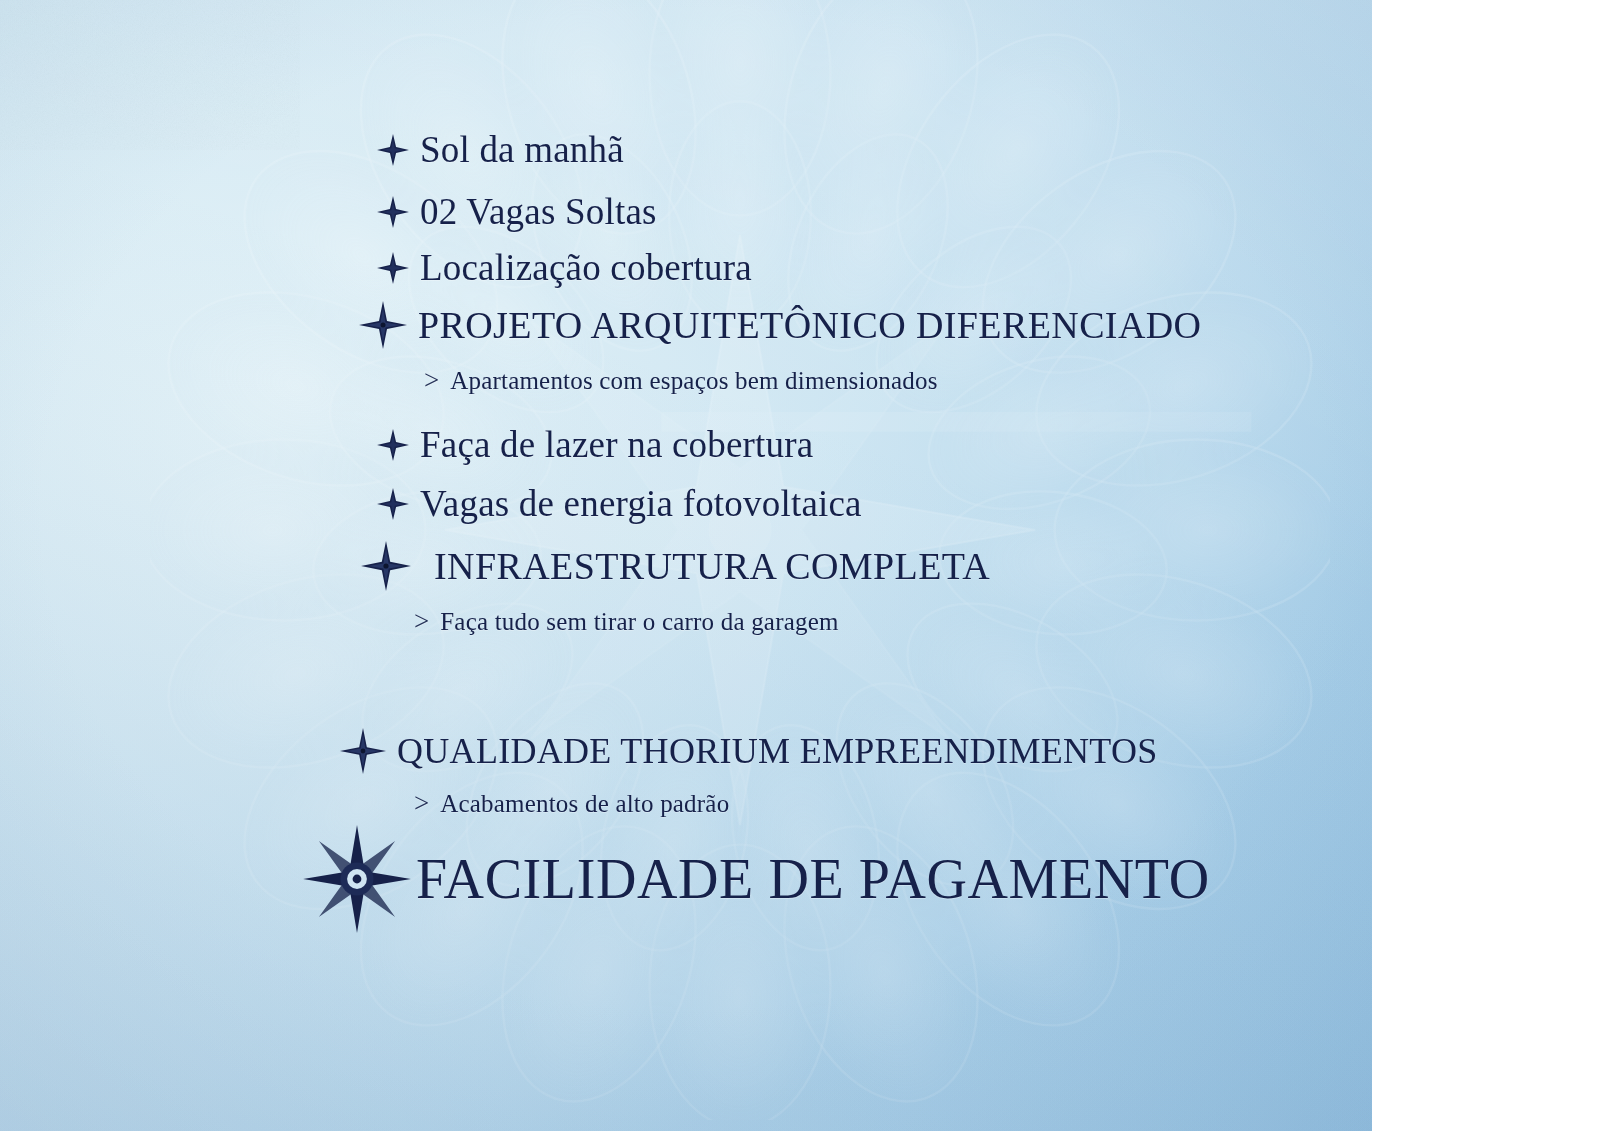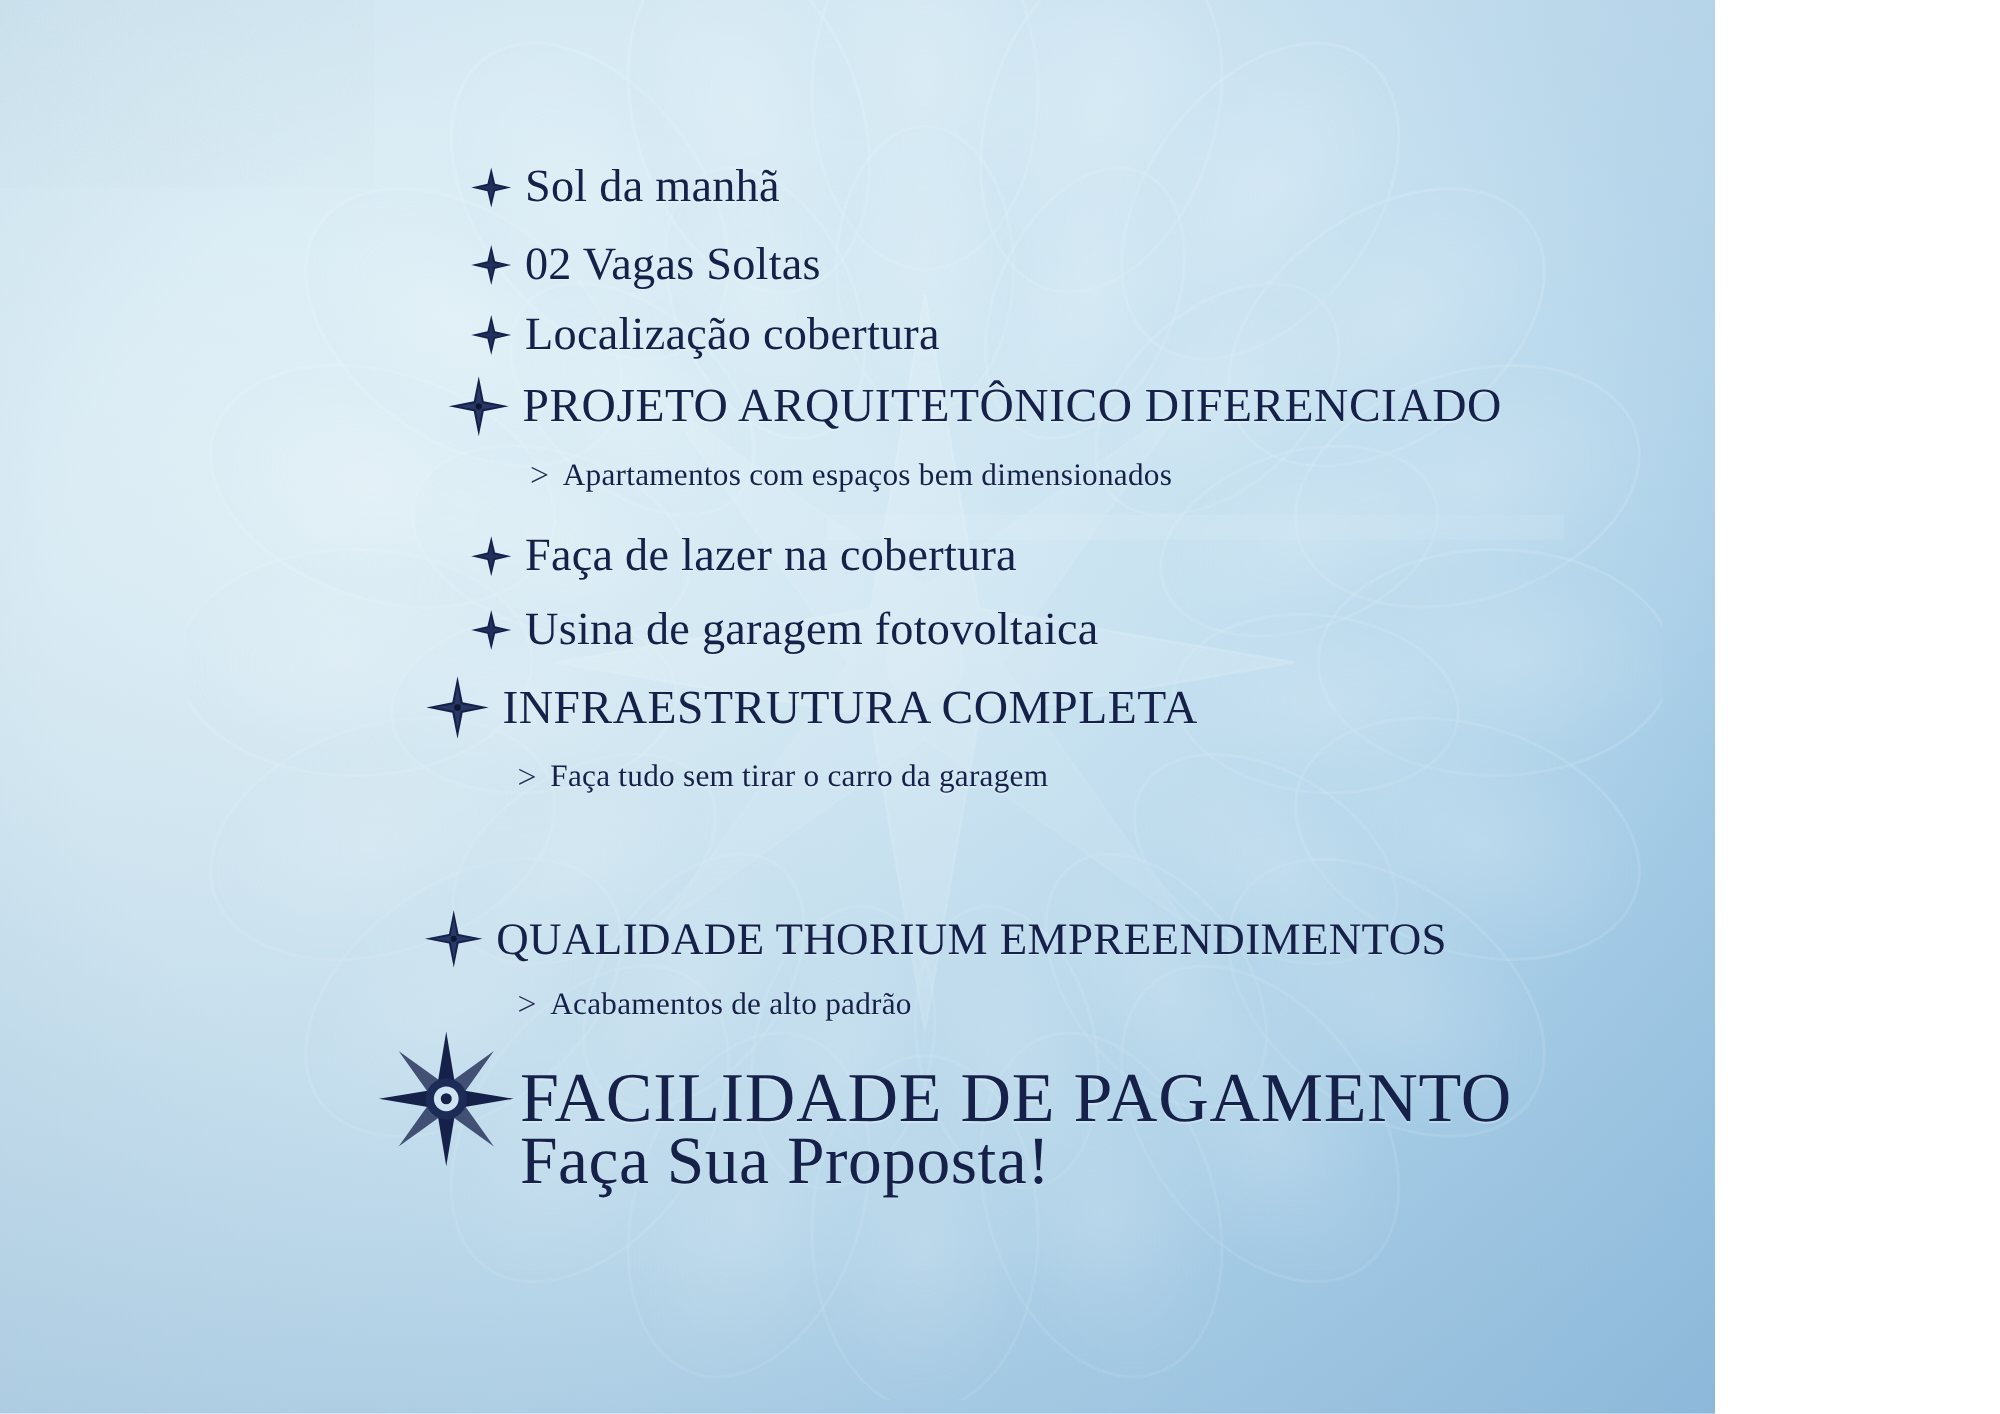--- a/index.html
+++ b/index.html
@@ -238,24 +238,24 @@
       <span class="txt t-reg deep">Faça de lazer na cobertura</span>
     </div>
 
     <div class="line" style="left:376px; top:482px;">
       <span class="bullet-star">
         <svg width="34" height="34" viewBox="0 0 100 100" aria-hidden="true">
           <path d="M50 3 L59 41 L97 50 L59 59 L50 97 L41 59 L3 50 L41 41 Z" fill="#16214a"></path>
           <path d="M50 18 L55 45 L82 50 L55 55 L50 82 L45 55 L18 50 L45 45 Z" fill="#2b3d6e" opacity="0.55"></path>
         </svg>
       </span>
-      <span class="txt t-reg deep">Usina de garagem fotovoltaica</span>
-    </div>
-
-    <div class="line" style="left:340px; top:540px;">
+      <span class="txt t-reg deep">Vagas de energia fotovoltaica</span>
+    </div>
+
+    <div class="line" style="left:360px; top:540px;gap:12px;">
       <span class="bullet-star">
         <svg width="52" height="52" viewBox="0 0 100 100" aria-hidden="true">
           <path d="M50 2 L58 42 L98 50 L58 58 L50 98 L42 58 L2 50 L42 42 Z" fill="#16214a"></path>
           <path d="M50 16 L55 45 L84 50 L55 55 L50 84 L45 55 L16 50 L45 45 Z" fill="#33467a" opacity="0.6"></path>
           <circle cx="50" cy="50" r="5" fill="#0d1530"></circle>
         </svg>
       </span>
       <span class="txt t-caps deep">INFRAESTRUTURA COMPLETA</span>
     </div>
 
@@ -286,18 +286,15 @@
           <path d="M50 1 L57 43 L99 50 L57 57 L50 99 L43 57 L1 50 L43 43 Z" fill="#16214a"></path>
           <path d="M50 1 L57 43 L99 50 L57 57 L50 99 L43 57 L1 50 L43 43 Z" transform="rotate(45 50 50)" fill="#16214a" opacity="0.75"></path>
           <circle cx="50" cy="50" r="15" fill="#1d2b57"></circle>
           <circle cx="50" cy="50" r="9" fill="#cfe4f2"></circle>
           <circle cx="50" cy="50" r="4" fill="#16214a"></circle>
         </svg>
       </span>
       <span class="txt t-big deep">FACILIDADE DE PAGAMENTO</span>
     </div>
 
-    <div class="line" style="left:416px; top:897px;">
-      <span class="txt t-big2 deep">Faça Sua Proposta!</span>
-    </div>
 
   </div>
 </div>
 
 </body></html>

